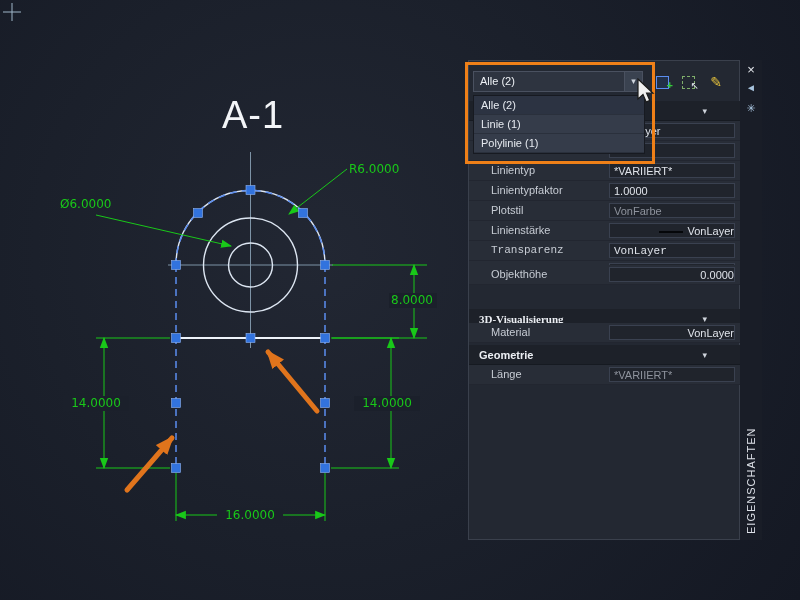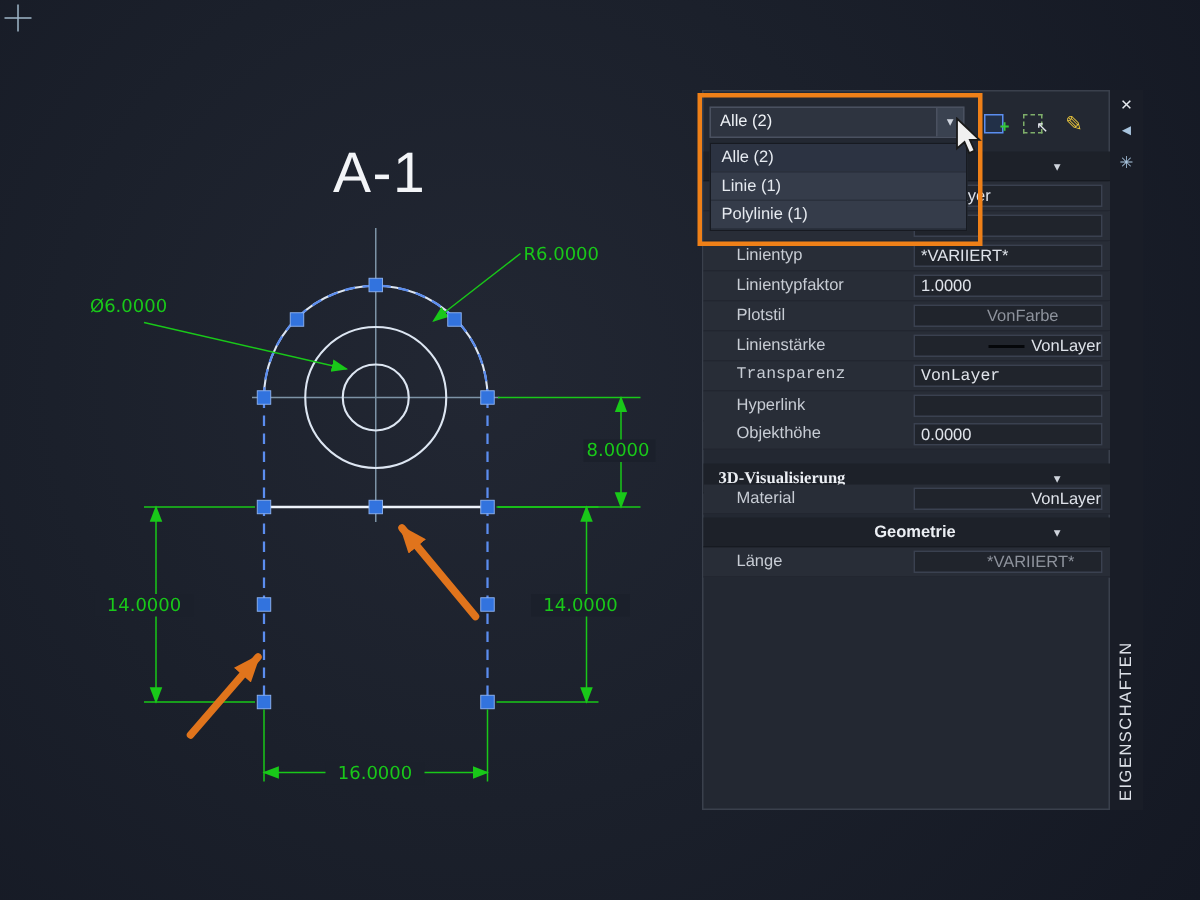--- a/index.html
+++ b/index.html
@@ -21,21 +21,21 @@
   .oar{stroke:#e0741c;stroke-width:5;fill:none;stroke-linecap:round}
   .title-text{font:38px "Liberation Sans",sans-serif;fill:#f3f5f8;letter-spacing:1px}
 
   
   .palette{position:absolute;left:468px;top:60px;width:272px;height:480px;
            background:#232832;border:1px solid #3a404c;box-sizing:border-box;font-size:11px;color:#c9cdd5;z-index:2;}
   .prow{position:absolute;left:0;width:272px;height:20px;background:#282d37;border-bottom:1px solid #222630;box-sizing:border-box;}
   .plabel{position:absolute;left:22px;top:3px;color:#c7ccd4;white-space:nowrap;}
   .pval{position:absolute;left:140px;top:2px;width:126px;height:15px;background:#20242c;border:1px solid #3a4150;
         color:#dfe3ea;line-height:15px;padding-left:4px;box-sizing:border-box;white-space:nowrap;overflow:hidden;}
-  .pval.dim span{color:#8e939d;margin-left:44px;}
+  .pval.dim span{color:#8e939d;}
   .lwline{display:inline-block;width:24px;height:2px;background:#05070a;margin-right:5px;vertical-align:middle;}
   .psec{position:absolute;left:0;width:272px;height:20px;background:#1d2129;border-bottom:1px solid #161a21;
         font-weight:bold;color:#eceff4;line-height:20px;padding-left:10px;box-sizing:border-box;}
   .chev{position:absolute;right:34px;top:0;font-size:9px;color:#cfd4dc;font-weight:normal;}
 
   
   .combo{position:absolute;left:4px;top:10px;width:170px;height:21px;background:#2e3440;border:1px solid #4a5160;
          box-sizing:border-box;color:#eef1f5;line-height:19px;padding-left:6px;z-index:6;}
   .combo-arrow{position:absolute;right:0;top:0;width:17px;height:19px;background:#3a4250;border-left:1px solid #4a5160;
                text-align:center;line-height:18px;font-size:9px;color:#cfd5de;}
@@ -184,35 +184,35 @@
       </div>
     </div>
     <div class="prow" style="top:180px;font-family:Liberation Mono, monospace;">
       <div class="plabel">Transparenz</div>
       <div class="pval"><span>VonLayer</span></div>
     </div>
     <div class="prow" style="top:200px;">
       <div class="plabel">Hyperlink</div>
       <div class="pval"><span></span></div>
     </div>
-    <div class="prow" style="top:219px;">
+    <div class="prow" style="top:204px;text-align:right;">
       <div class="plabel">Objekthöhe</div>
       <div class="pval"><span>0.0000</span></div>
     </div>
 
     <div class="psec" style="top:248px;font-family:Liberation Serif, serif;">
       <span>3D-Visualisierung</span>
       <span class="chev">▾</span>
     </div>
     <div class="prow" style="top:262px;text-align:right;">
       <div class="plabel">Material</div>
       <div class="pval"><span>VonLayer</span></div>
     </div>
 
-    <div class="psec" style="top:284px;text-align:center;">
+    <div class="psec" style="top:284px;">
       <span>Geometrie</span>
       <span class="chev">▾</span>
     </div>
     <div class="prow" style="top:304px;">
       <div class="plabel">Länge</div>
       <div class="pval dim"><span>*VARIIERT*</span></div>
     </div>
 
     <div class="combo">
       <span>Alle (2)</span>

